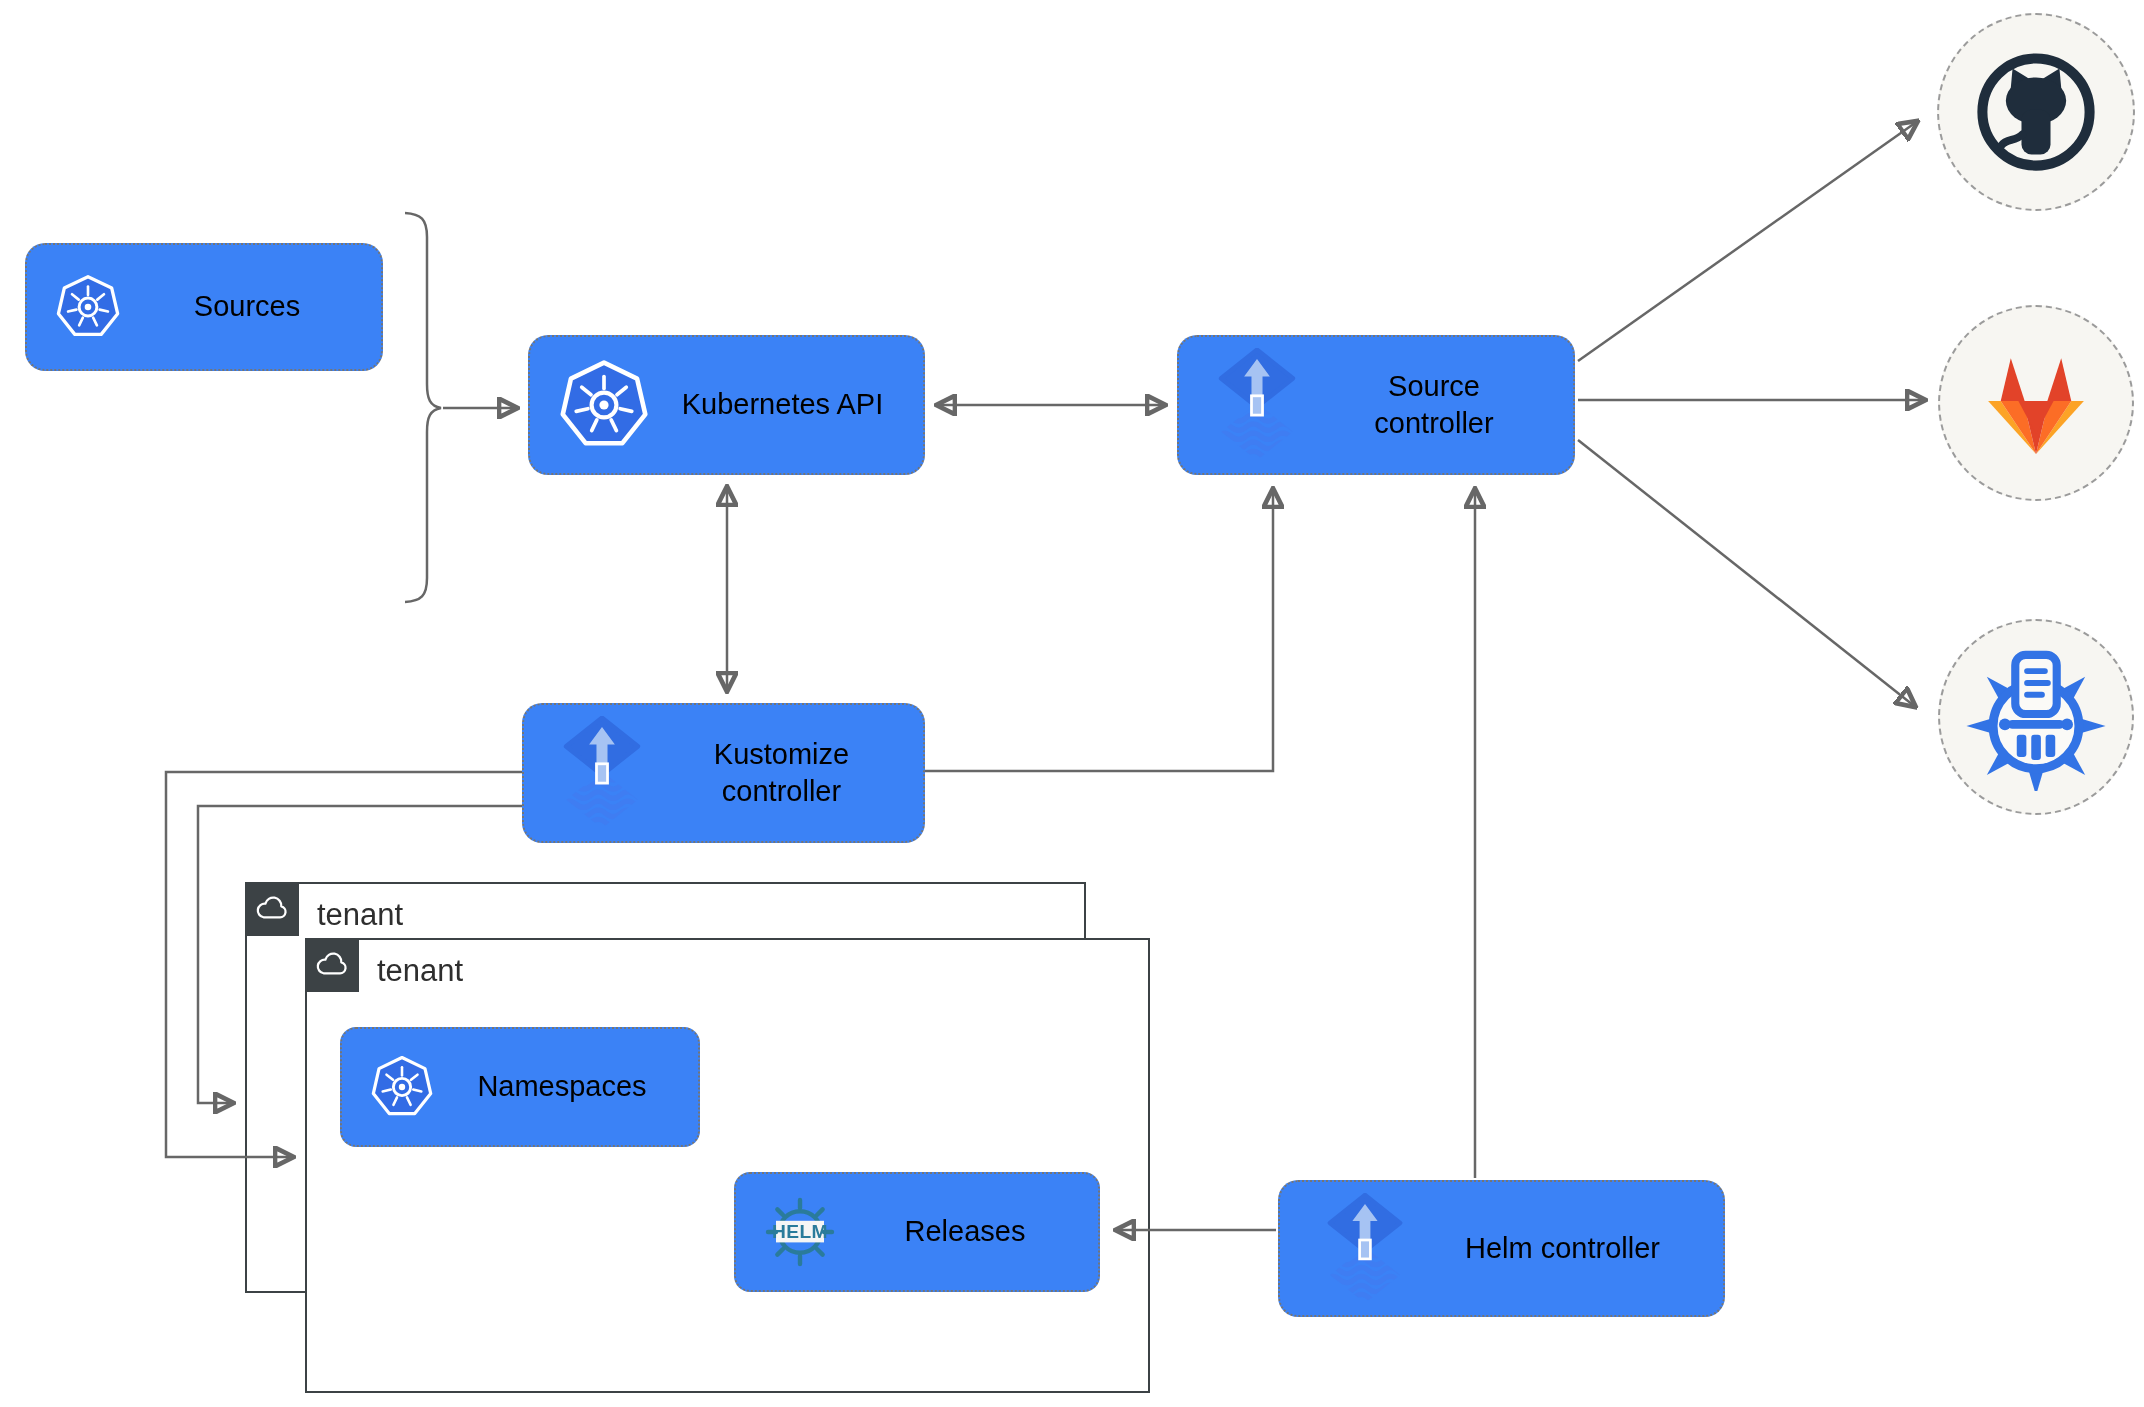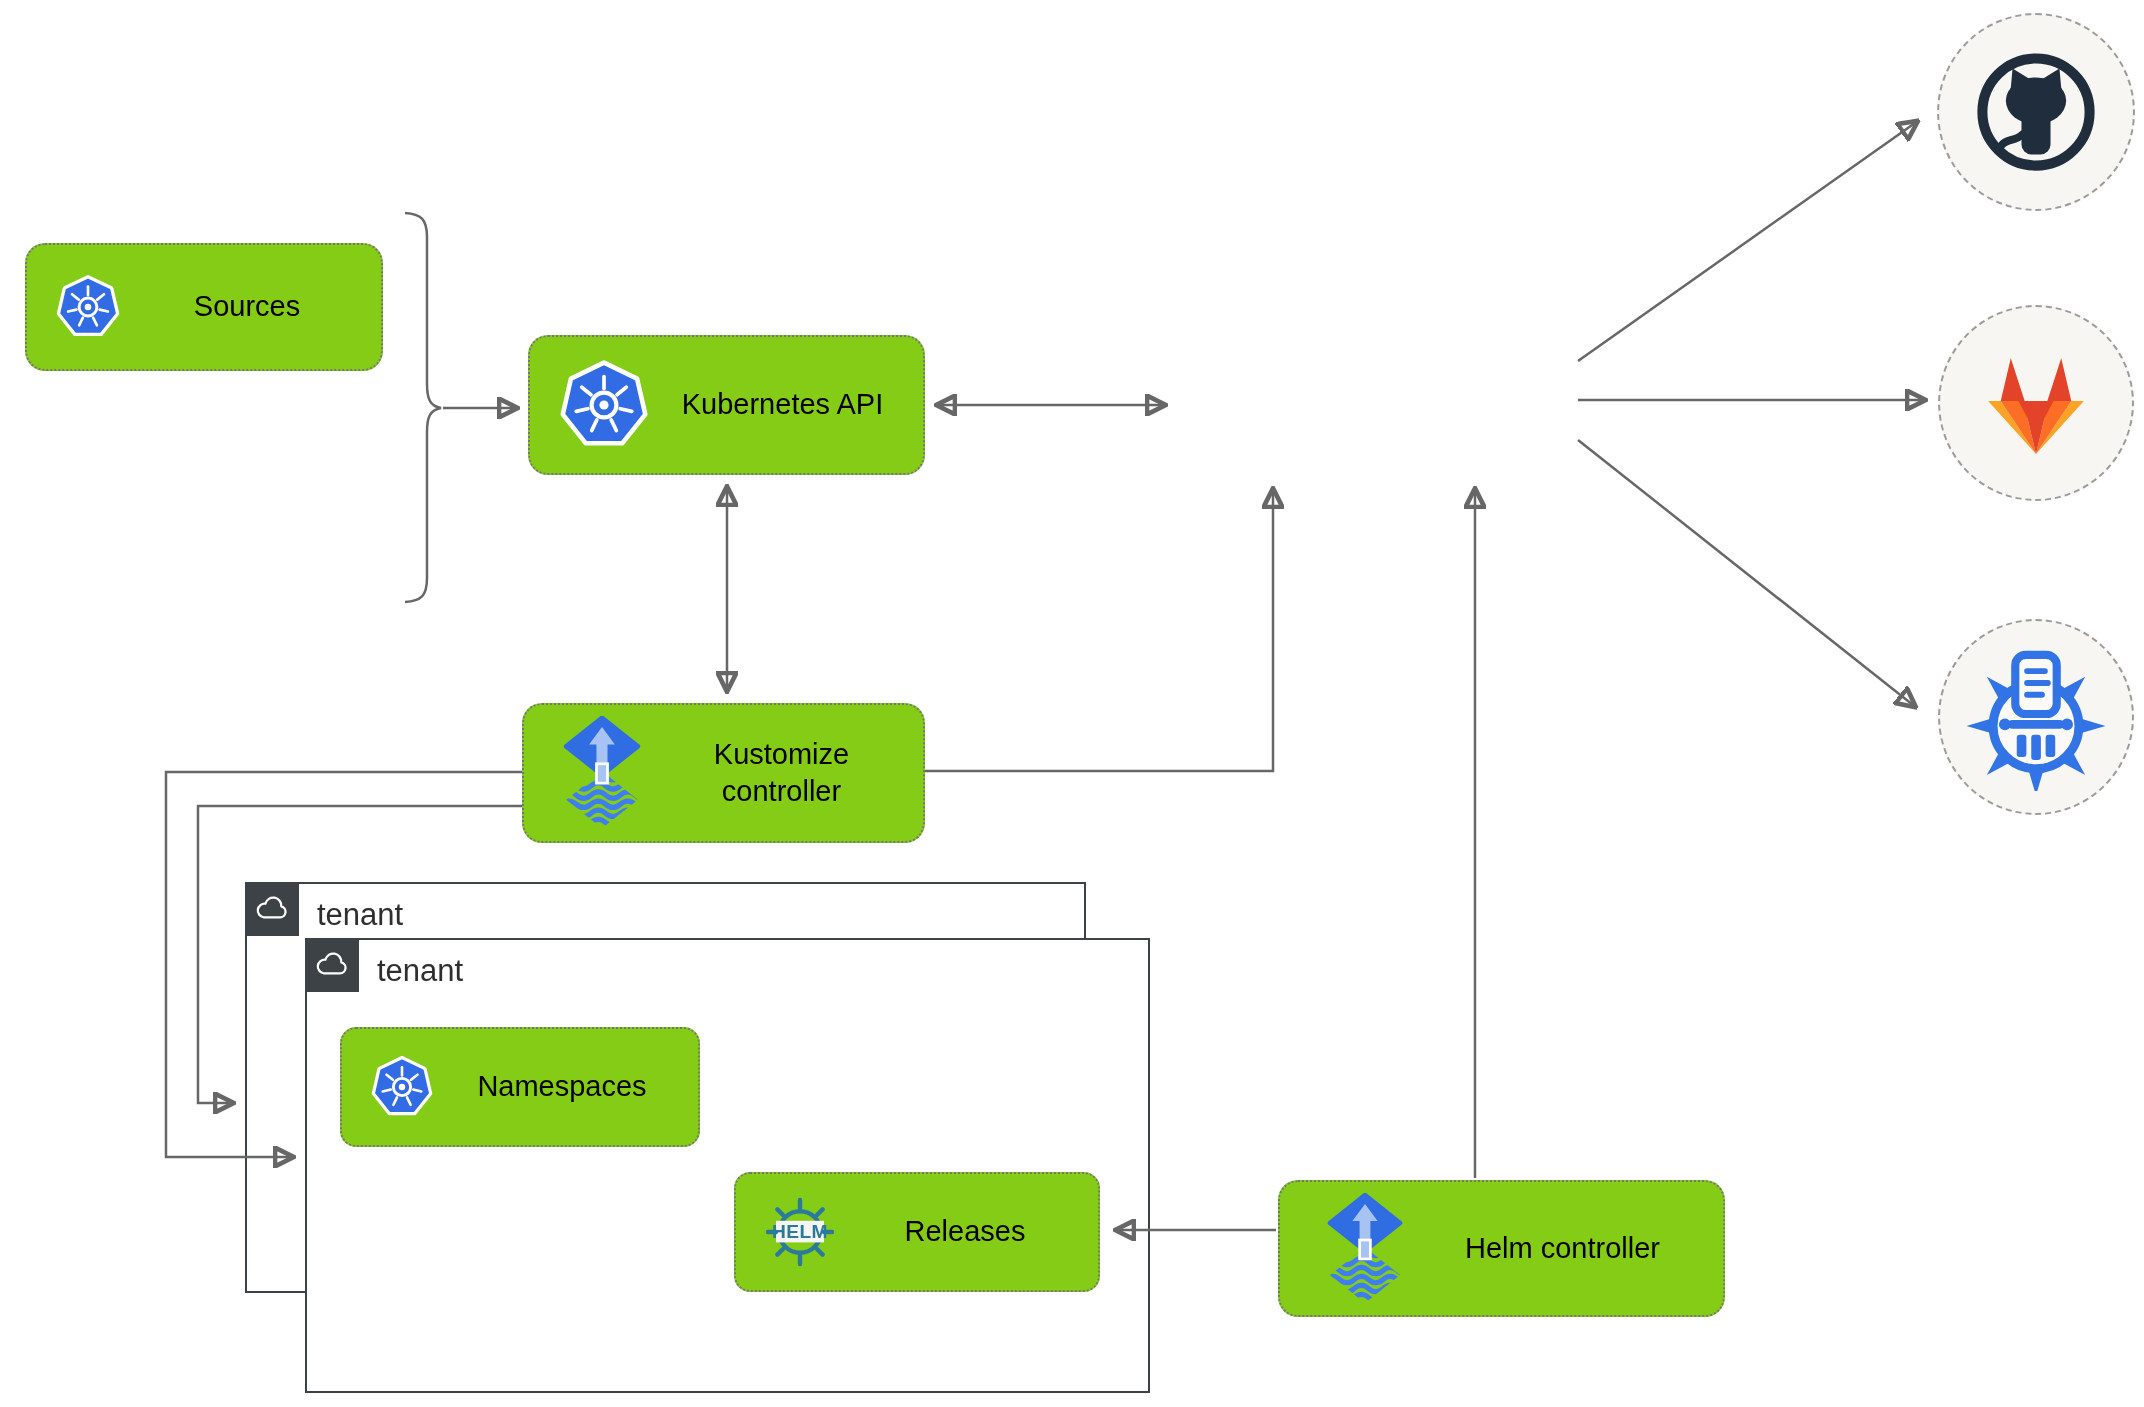--- a/index.html
+++ b/index.html
@@ -1,18 +1,18 @@
 <!DOCTYPE html>
 <html><head>
 <meta charset="utf-8">
 <style>
   html,body{margin:0;padding:0;background:#ffffff;font-family:"Liberation Sans","DejaVu Sans",sans-serif;}
   #canvas{position:relative;width:2144px;height:1407px;background:#ffffff;overflow:hidden;}
 
-  .node{position:absolute;background:#84cc16;border:2px dotted #757575;border-radius:20px;
+  .node{position:absolute;background:#3b82f6;border:2px dotted #757575;border-radius:20px;
         display:flex;align-items:center;box-sizing:border-box;z-index:3;}
   .node .icn{margin-left:28px;flex:0 0 auto;display:flex;align-items:center;justify-content:center;}
   .node .lbl{flex:1;text-align:center;font-size:29px;color:#000;line-height:1.28;padding:0 14px 0 6px;}
   .node .lbl.wrap{max-width:210px;margin:0 auto;flex:1;}
 
   .tenant{position:absolute;background:#ffffff;border:2px solid #3c4245;box-sizing:border-box;}
   .tenant .badge{position:absolute;top:-2px;left:-2px;width:54px;height:54px;background:#3c4245;
         display:flex;align-items:center;justify-content:center;}
   .tenant .tlabel{position:absolute;left:70px;top:13px;font-size:31px;color:#2e2e2e;}
 
@@ -85,20 +85,41 @@
      <line x1="42.2" y1="66.2" x2="36.6" y2="77.9"></line>
      <line x1="32.5" y1="54" x2="19.8" y2="56.9"></line>
      <line x1="35.9" y1="38.8" x2="25.8" y2="30.7"></line>
    </g>
    <circle cx="50" cy="50" r="5" fill="#ffffff"></circle>
  </svg>
       </span>
     <span class="lbl">Kubernetes API</span>
   </div>
 
+  <div class="node" style="left:1177px;top:335px;width:398px;height:140px;">
+    <span class="icn" style="width:92px;height:114px;margin-left:32px;">
+        <svg viewBox="0 0 100 124" width="100%" height="100%">
+   <path d="M50 2 L89 33 L50 64 L11 33 Z" fill="#316de2" stroke="#316de2" stroke-width="5" stroke-linejoin="round"></path>
+   <path d="M50 12 L64 31 L56 31 L56 52 L44 52 L44 31 L36 31 Z" fill="#a6c3f3"></path>
+   <clipPath id="fxclipi5">
+            <path d="M50 60 L89 91 L50 122 L11 91 Z"></path>
+          </clipPath>
+   <g clip-path="url(#fxclipi5)" stroke="#3f7df2" stroke-width="5.5" fill="none">
+     <path d="M6 66 q8 -7 16 0 t16 0 t16 0 t16 0 t16 0 t16 0"></path>
+     <path d="M6 76 q8 -7 16 0 t16 0 t16 0 t16 0 t16 0 t16 0"></path>
+     <path d="M6 86 q8 -7 16 0 t16 0 t16 0 t16 0 t16 0 t16 0"></path>
+     <path d="M6 96 q8 -7 16 0 t16 0 t16 0 t16 0 t16 0 t16 0"></path>
+     <path d="M6 106 q8 -7 16 0 t16 0 t16 0 t16 0 t16 0 t16 0"></path>
+     <path d="M6 116 q8 -7 16 0 t16 0 t16 0 t16 0 t16 0 t16 0"></path>
+   </g>
+   <rect x="44" y="52" width="12" height="21" fill="#a6c3f3" stroke="#ffffff" stroke-width="3"></rect>
+ </svg>
+      </span>
+    <span class="lbl wrap">Source controller</span>
+  </div>
 
   <div class="node" style="left:522px;top:703px;width:403px;height:140px;justify-content:flex-end;">
     <span class="icn" style="width:92px;height:114px;margin-left:32px;">
         <svg viewBox="0 0 100 124" width="100%" height="100%">
    <path d="M50 2 L89 33 L50 64 L11 33 Z" fill="#316de2" stroke="#316de2" stroke-width="5" stroke-linejoin="round"></path>
    <path d="M50 12 L64 31 L56 31 L56 52 L44 52 L44 31 L36 31 Z" fill="#a6c3f3"></path>
    <clipPath id="fxclipi6">
             <path d="M50 60 L89 91 L50 122 L11 91 Z"></path>
           </clipPath>
    <g clip-path="url(#fxclipi6)" stroke="#3f7df2" stroke-width="5.5" fill="none">

